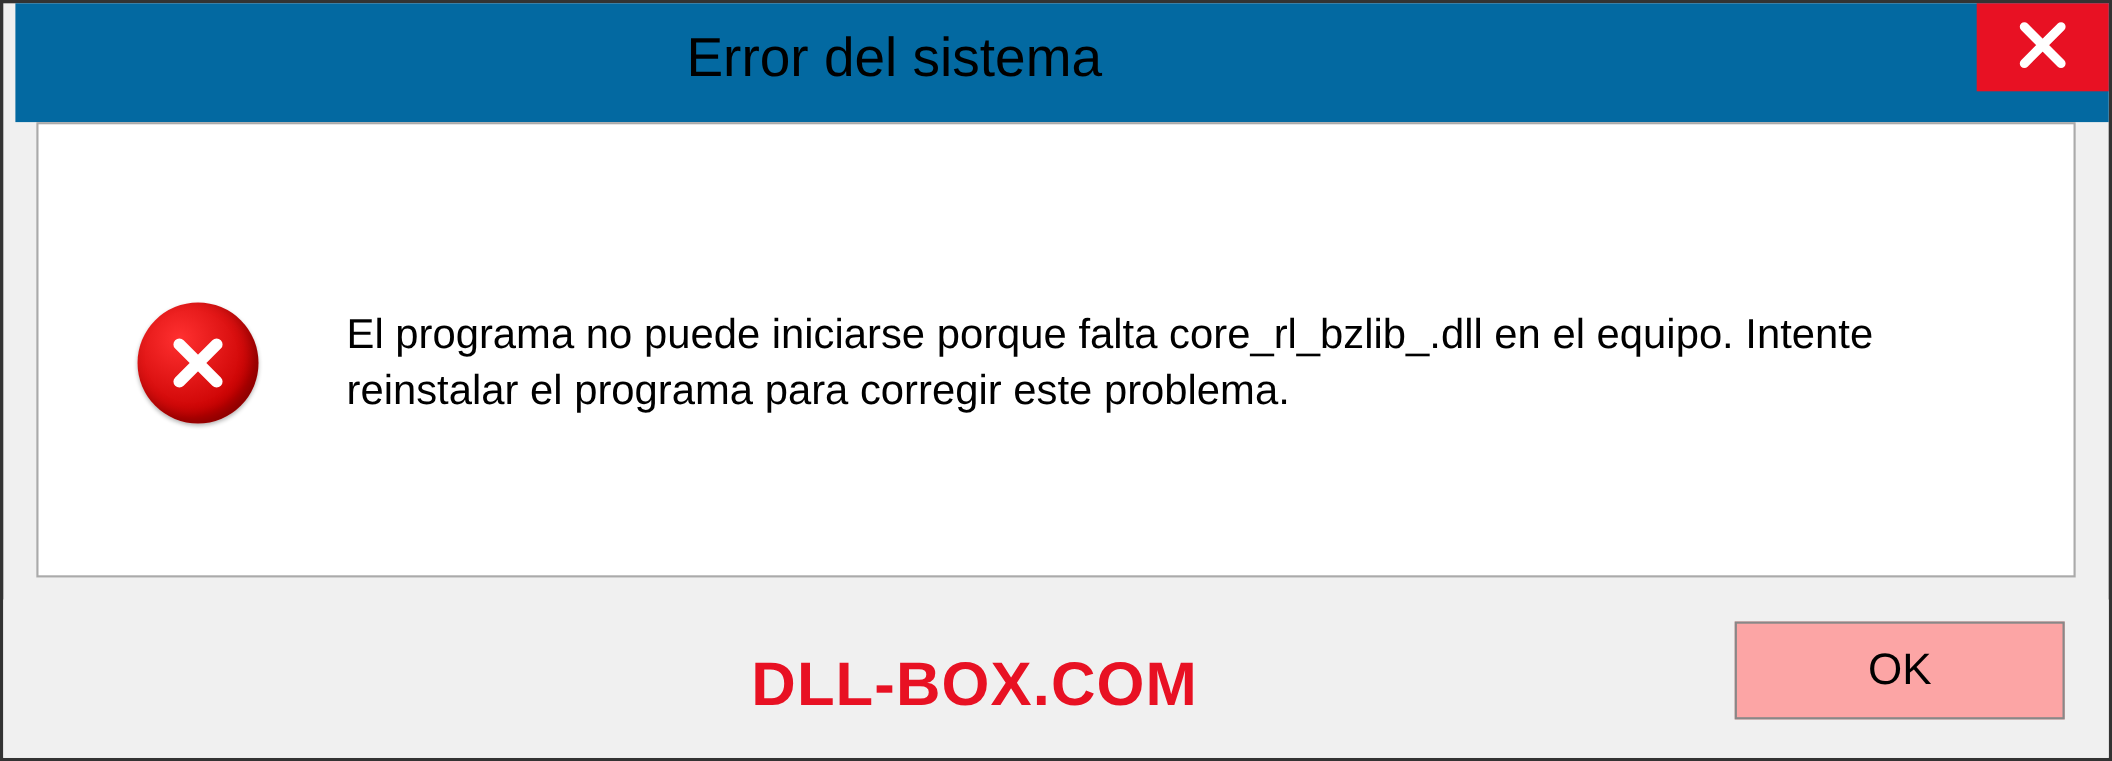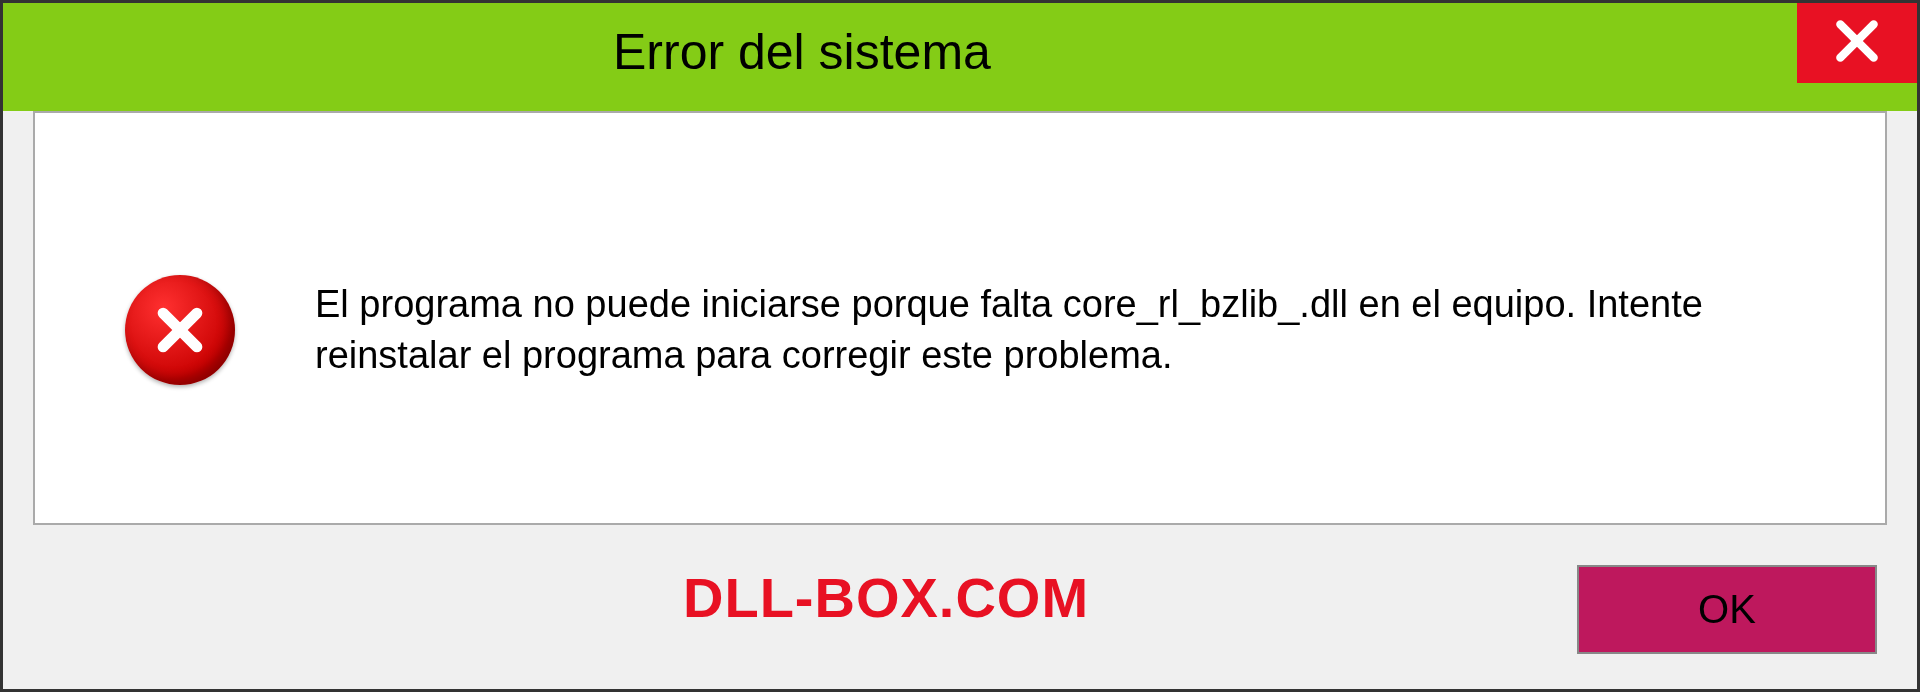--- a/index.html
+++ b/index.html
@@ -20,21 +20,22 @@
       background: #f0f0f0;
       border: 3px solid #333;
       display: flex;
       flex-direction: column;
     }
     .titlebar {
       display: flex;
       align-items: flex-start;
       justify-content: space-between;
       padding: 0;
-      background: #84cc16;
+      background: #0369a1;
+      margin-left: 11px;
     }
     .title {
       font-size: 50px;
       font-weight: 400;
       color: #000;
       padding: 20px 0 30px 610px;
     }
     .close-button {
       background: #e81123;
       width: 120px;
@@ -78,35 +79,35 @@
     }
     .message {
       font-size: 38px;
       color: #000;
       line-height: 1.35;
       padding-right: 40px;
     }
     .footer {
       display: flex;
       justify-content: space-between;
-      align-items: flex-start;
+      align-items: flex-end;
       padding: 20px 40px 35px 40px;
       background: #f0f0f0;
     }
     .watermark {
       font-size: 56px;
       font-weight: 900;
       color: #e81123;
       letter-spacing: 1px;
       font-family: Arial, sans-serif;
       padding-left: 640px;
     }
     .ok-button {
       border: 2px solid #888;
-      background: #be185d;
+      background: #fca5a5;
       font-size: 40px;
       color: #000;
       padding: 20px 0;
       width: 300px;
       text-align: center;
       cursor: pointer;
       font-family: "Segoe UI", Tahoma, Arial, sans-serif;
     }
   </style>
 </head>

